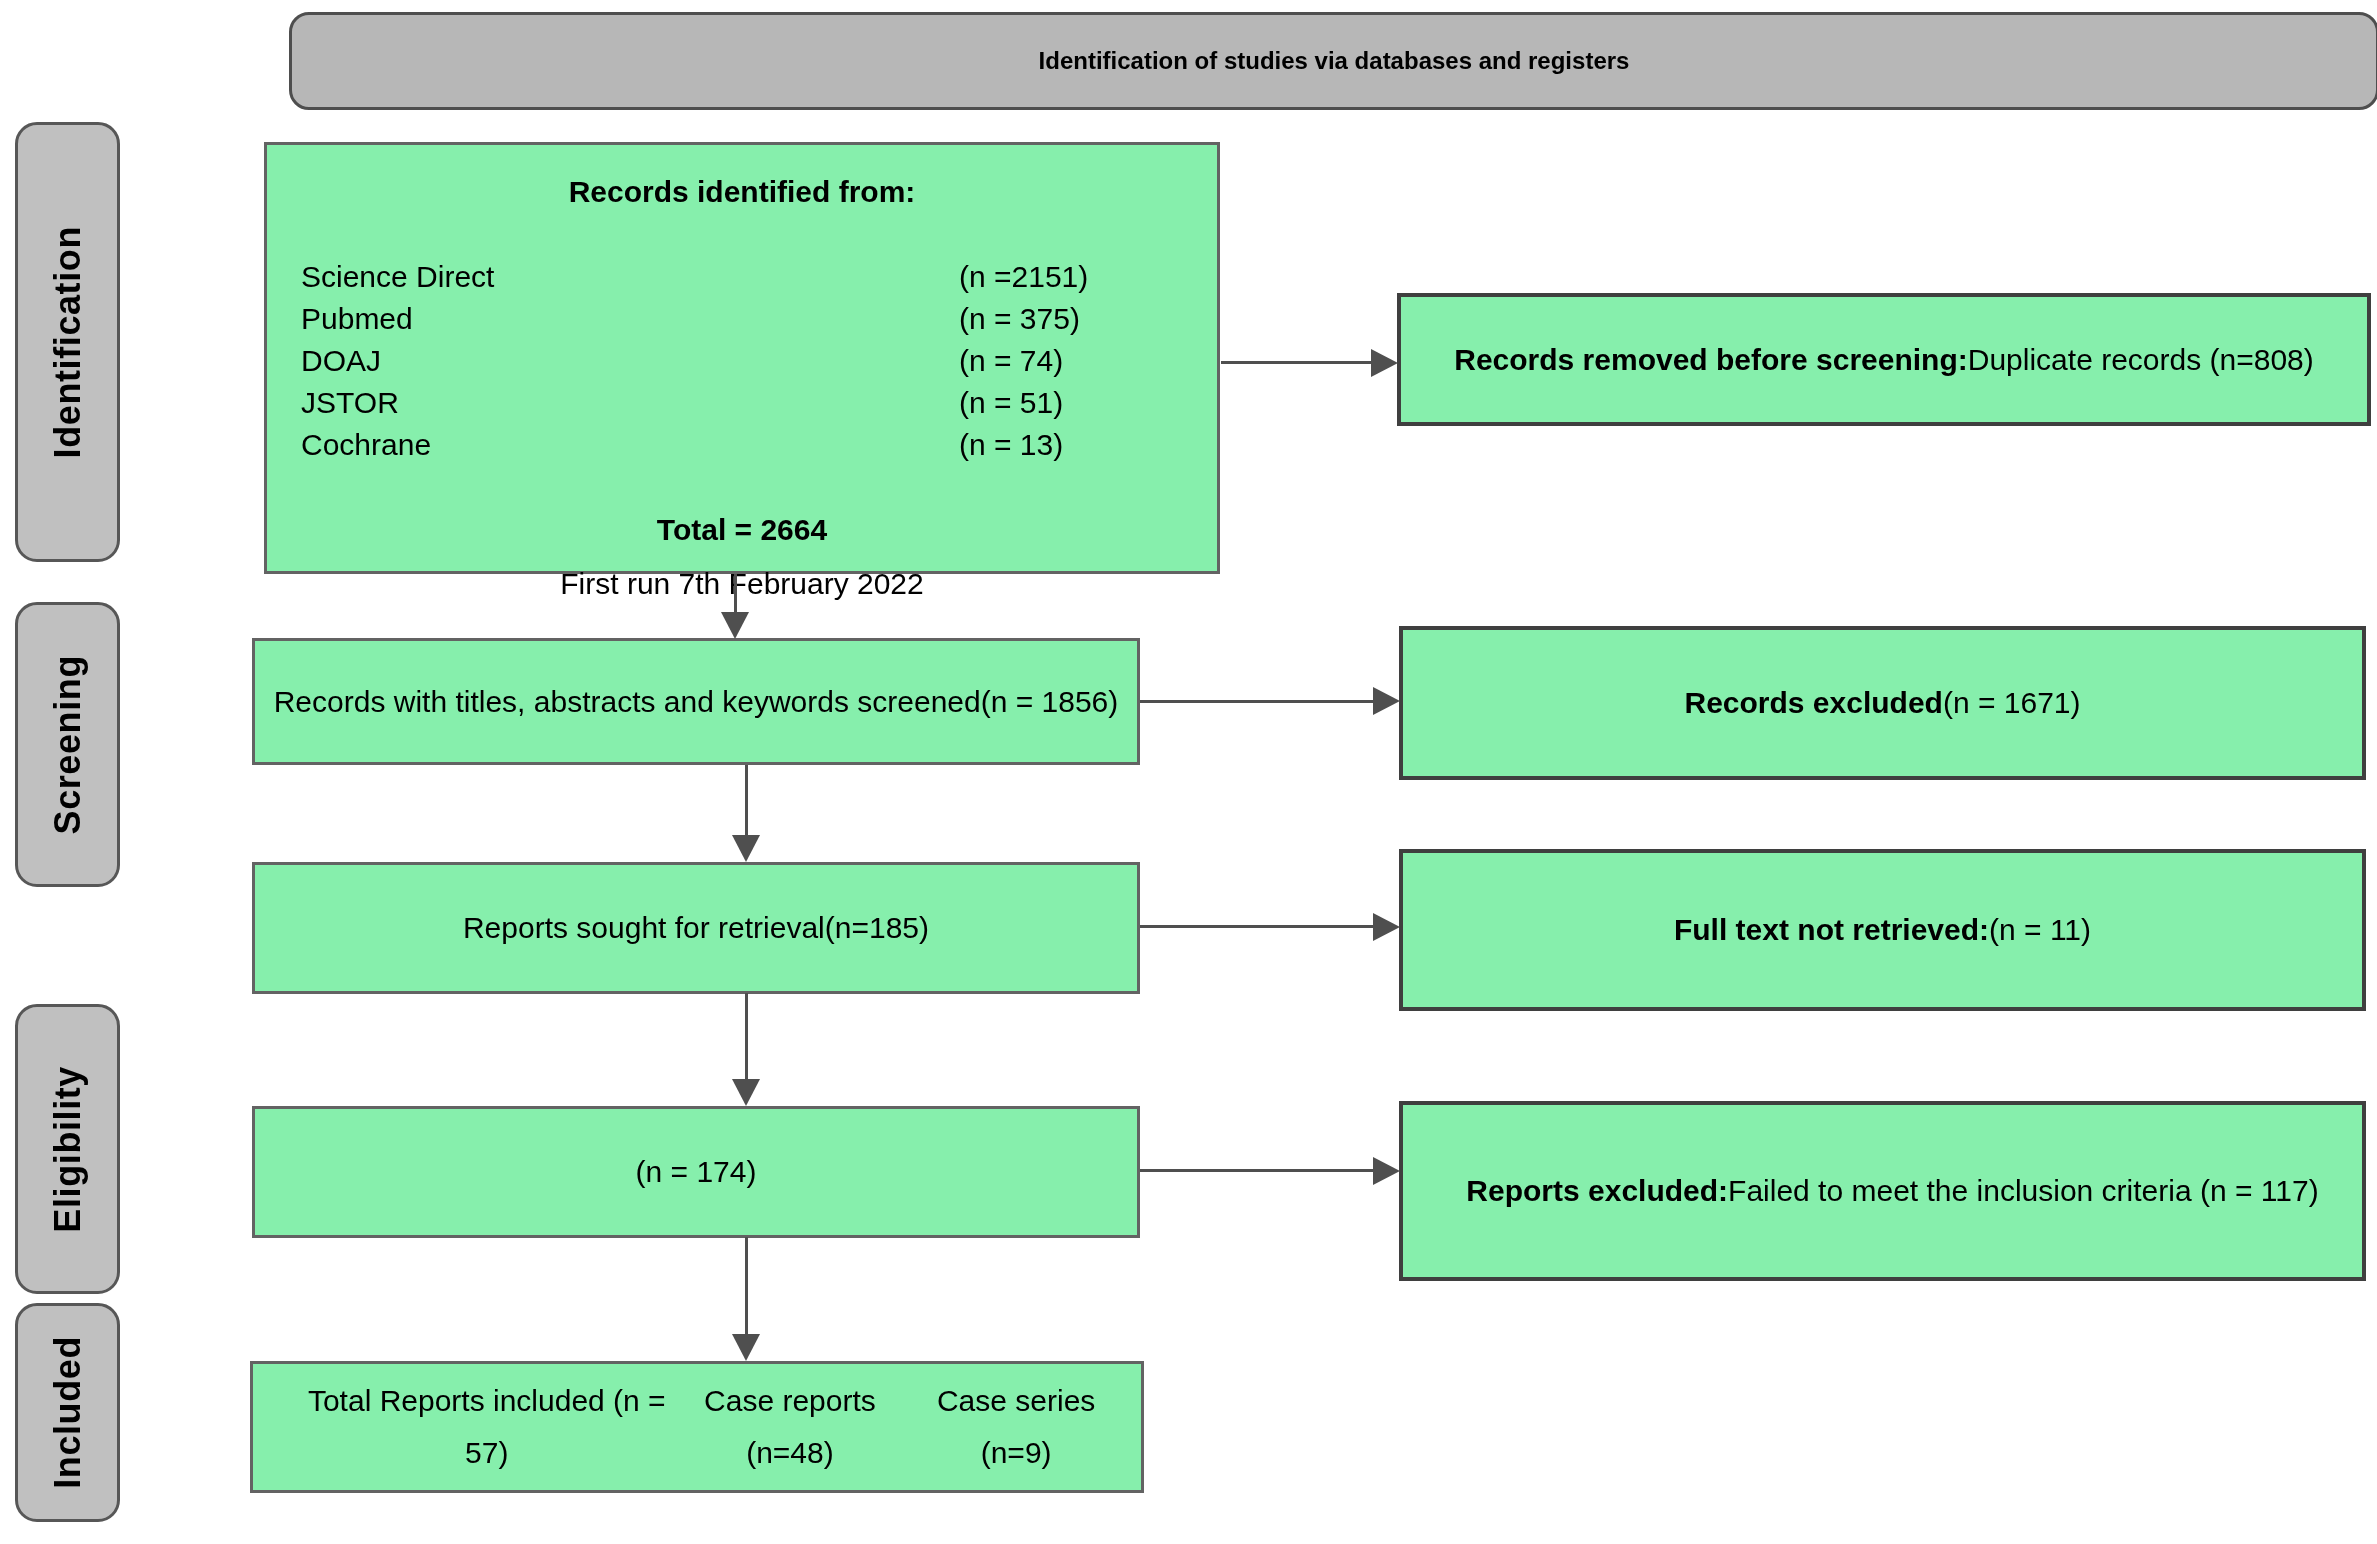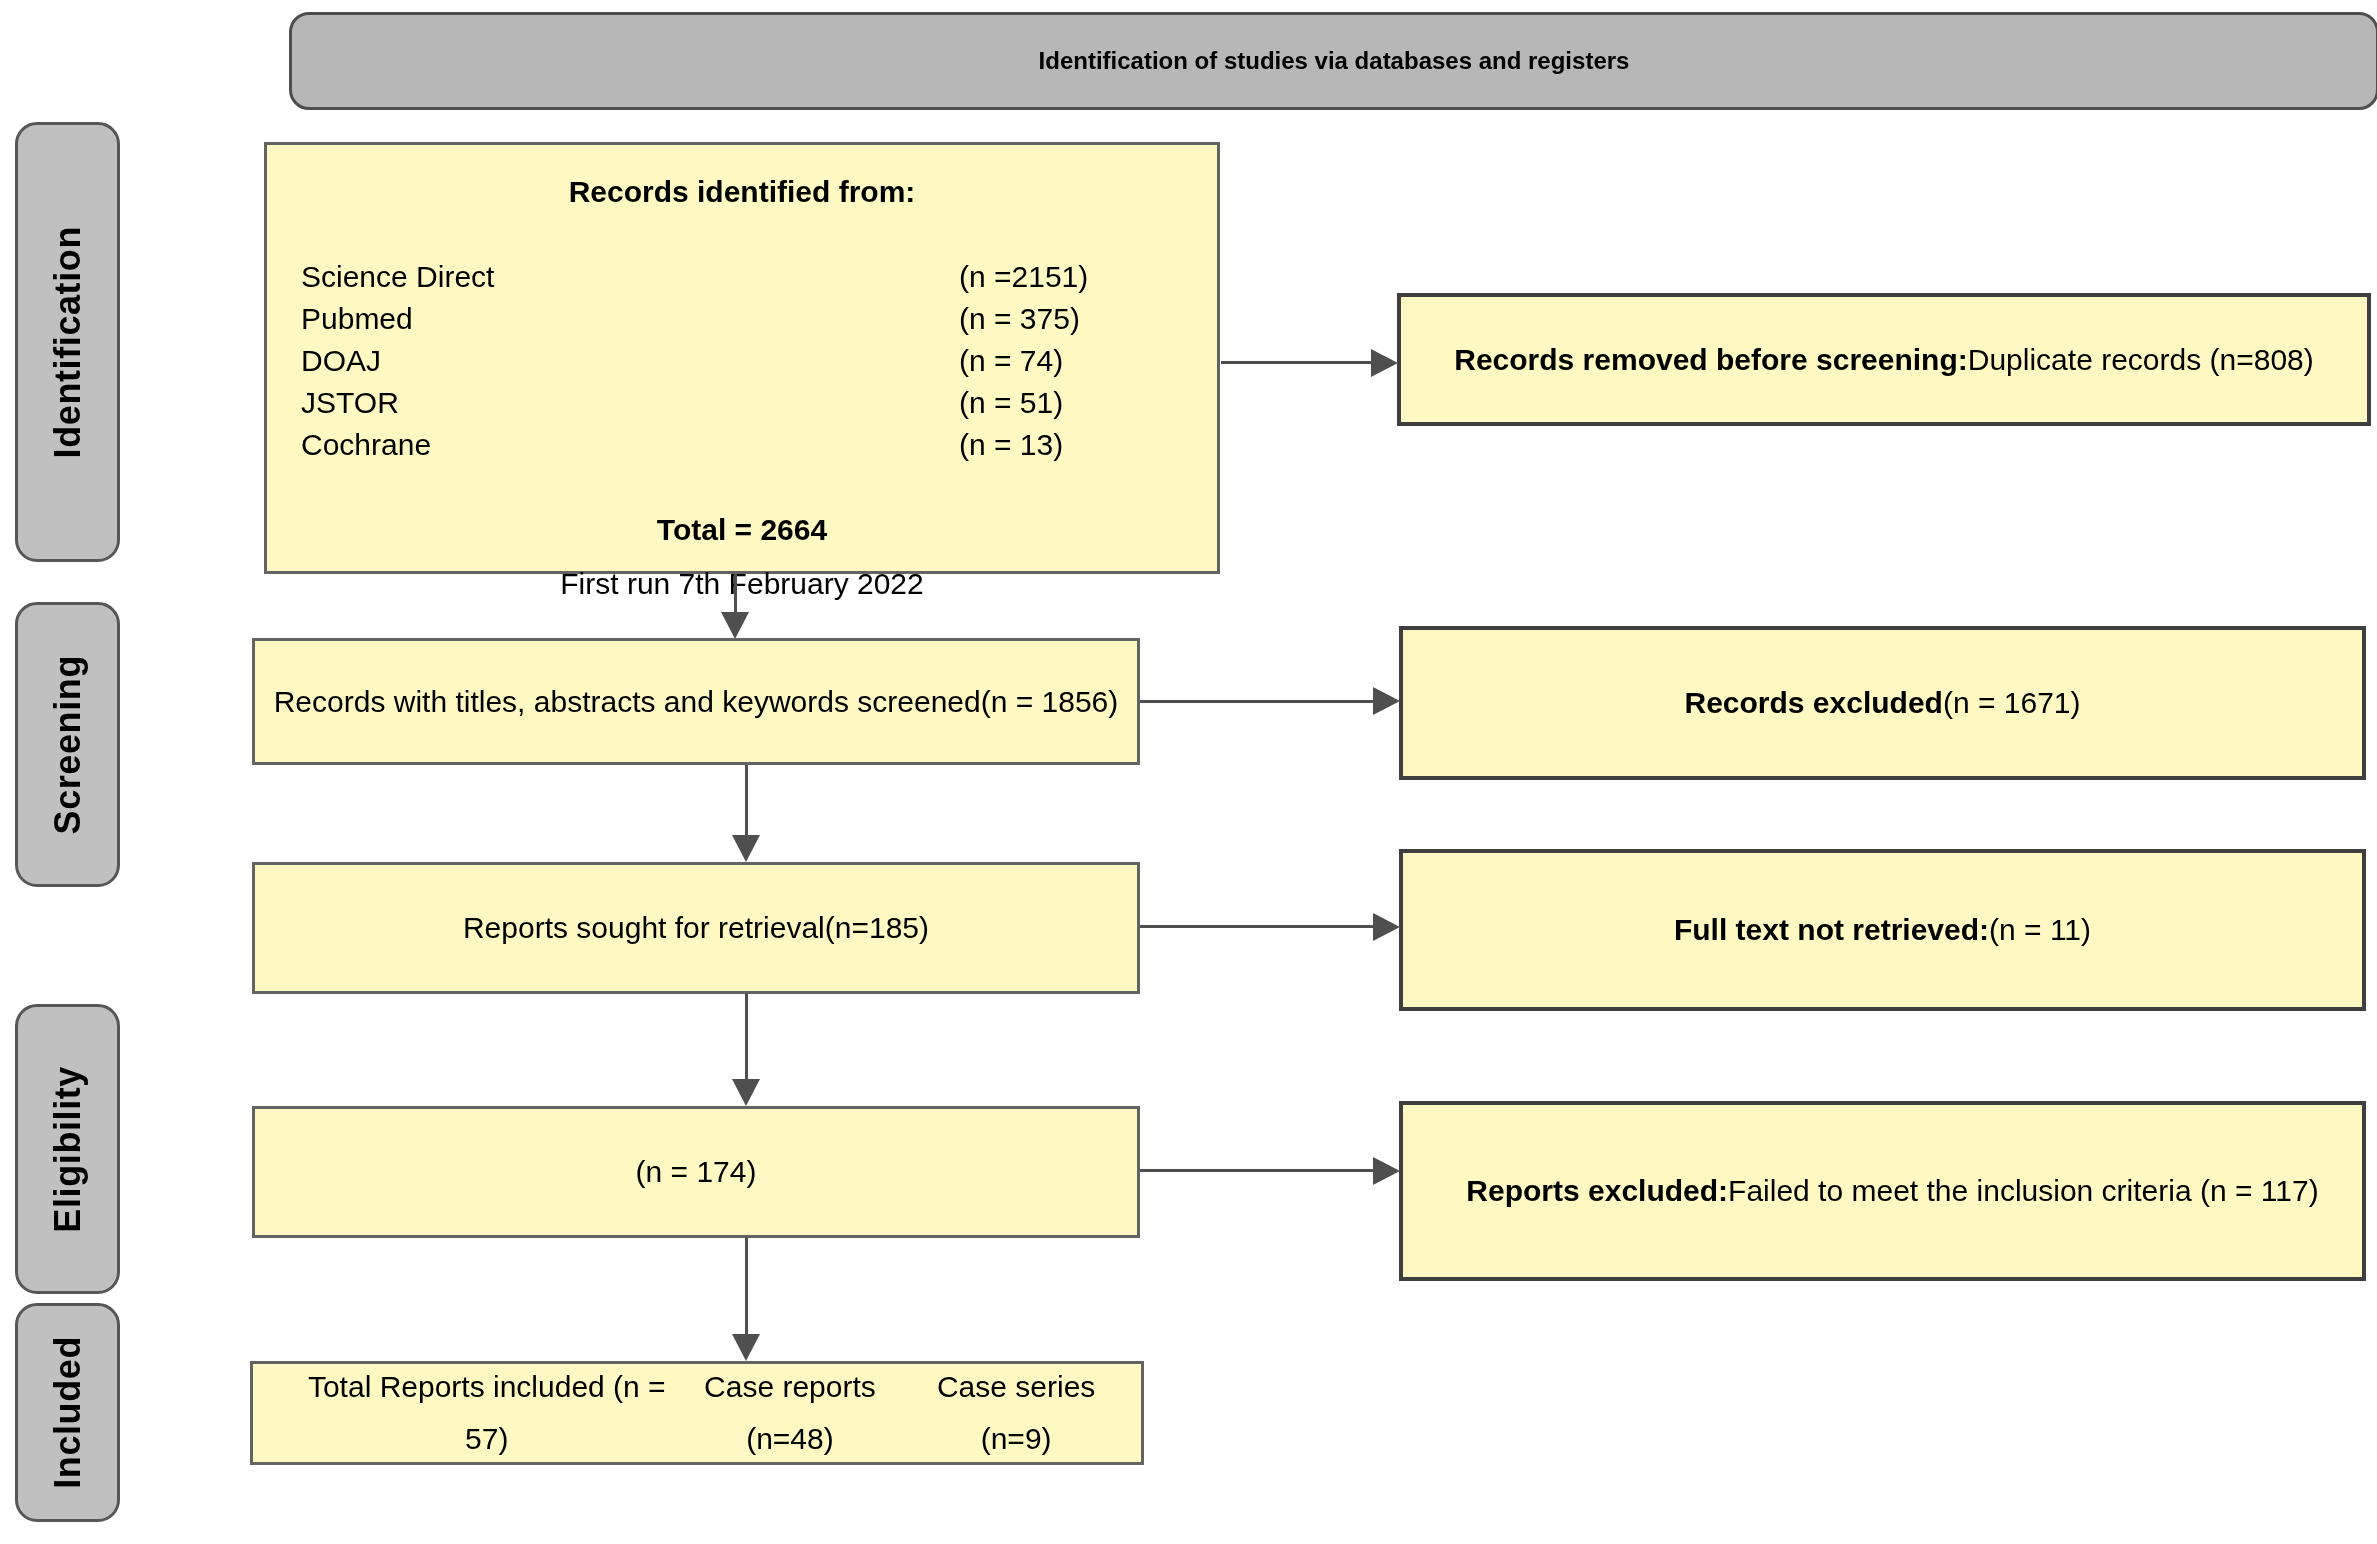--- a/index.html
+++ b/index.html
@@ -31,21 +31,21 @@
     writing-mode: vertical-rl; transform: rotate(180deg);
     font-size: 36px; font-weight: bold; letter-spacing: 0.6px; white-space: nowrap;
   }
   #stage-identification { top: 122px;  height: 440px; }
   #stage-screening      { top: 602px;  height: 285px; }
   #stage-eligibility    { top: 1004px; height: 290px; }
   #stage-included       { top: 1303px; height: 219px; }
 
   
   .box {
-    position: absolute; background: #fef9c3; box-sizing: border-box;
+    position: absolute; background: #86efac; box-sizing: border-box;
     font-size: 30px;
   }
   .box.left-col  { border: 3.1px solid #636363; }
   .box.right-col { border: 4.3px solid #3f3f3f; }
   .box-center {
     height: 100%; display: flex; flex-direction: row;
     justify-content: center; align-items: center;
     text-align: center; line-height: 1.72; padding: 0 18.5px;
   }
   .bold { font-weight: bold; }
@@ -53,21 +53,21 @@
   #box-identified { left: 264px; top: 142px; width: 956px; height: 432px; padding: 21px 34px; }
   .b1-heading { text-align: center; font-weight: bold; margin: 8.6px 0 47px 0; }
   .src-row { display: flex; line-height: 1.4; }
   .src-name  { width: 658px; }
   .b1-total { text-align: center; font-weight: bold; margin-top: 44px; line-height: 1.3; }
   .b1-note  { text-align: center; line-height: 1.3; margin-top: 15px; }
 
   #box-screened         { left: 252px;  top: 638px; width: 888px; height: 127px; }
   #box-sought           { left: 252px;  top: 862px; width: 888px; height: 132px; }
   #box-assessed         { left: 252px;  top: 1106px; width: 888px; height: 132px; }
-  #box-included         { left: 250px;  top: 1361px; width: 894px; height: 104px; padding-left: 32px; }
+  #box-included         { left: 250px;  top: 1361px; width: 894px; height: 132px; padding-left: 32px; }
 
   #box-removed          { left: 1397px; top: 293px;  width: 974px; height: 133px; }
   #box-records-excluded { left: 1399px; top: 626px; width: 967px; height: 154px; }
   #box-not-retrieved    { left: 1399px; top: 849px; width: 967px; height: 162px; }
   #box-reports-excluded { left: 1399px; top: 1101px; width: 967px; height: 180px; padding-left: 20px; }
 
   
   .shaft-v { position: absolute; width: 3.1px;  background: #4f4f4f; }
   .shaft-h { position: absolute; height: 3.1px; background: #4f4f4f; }
   .head-down {

